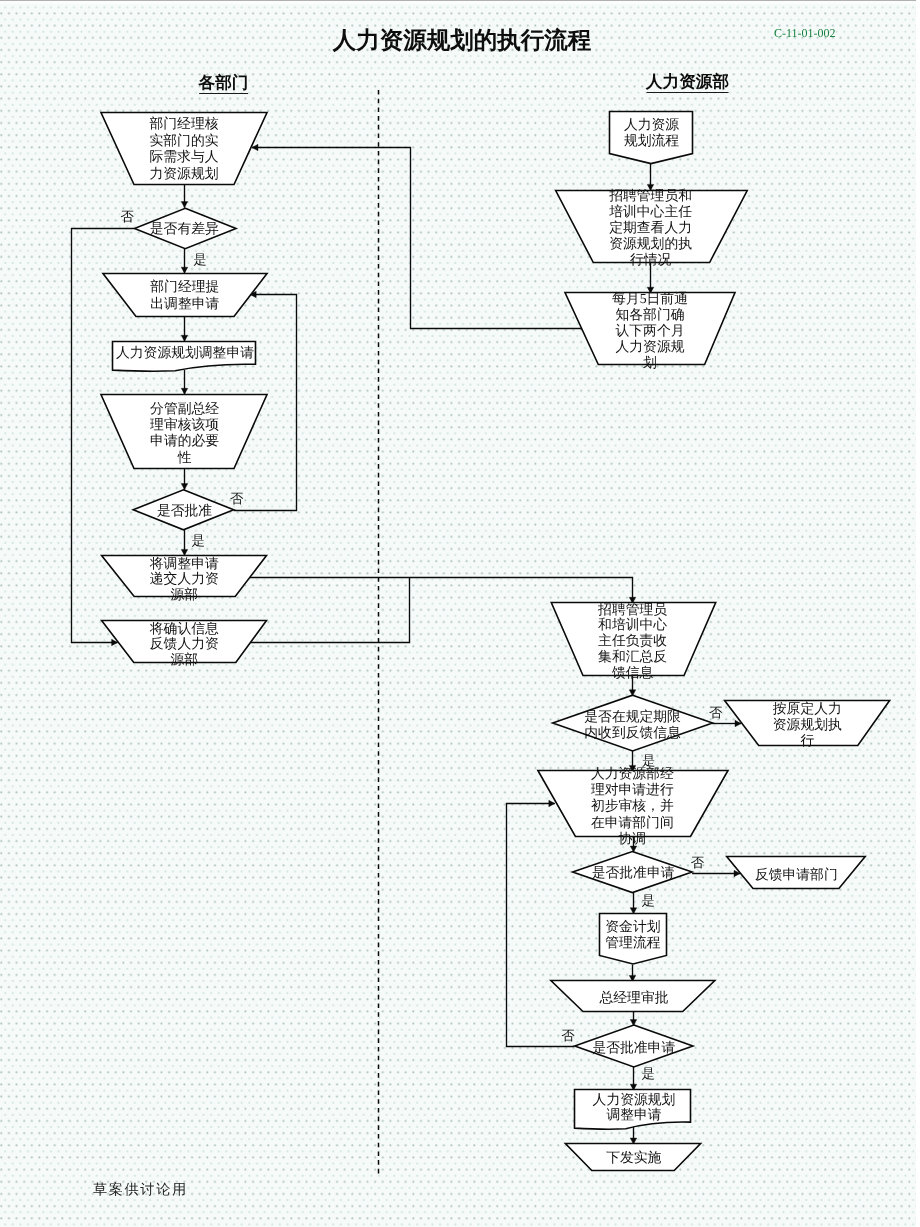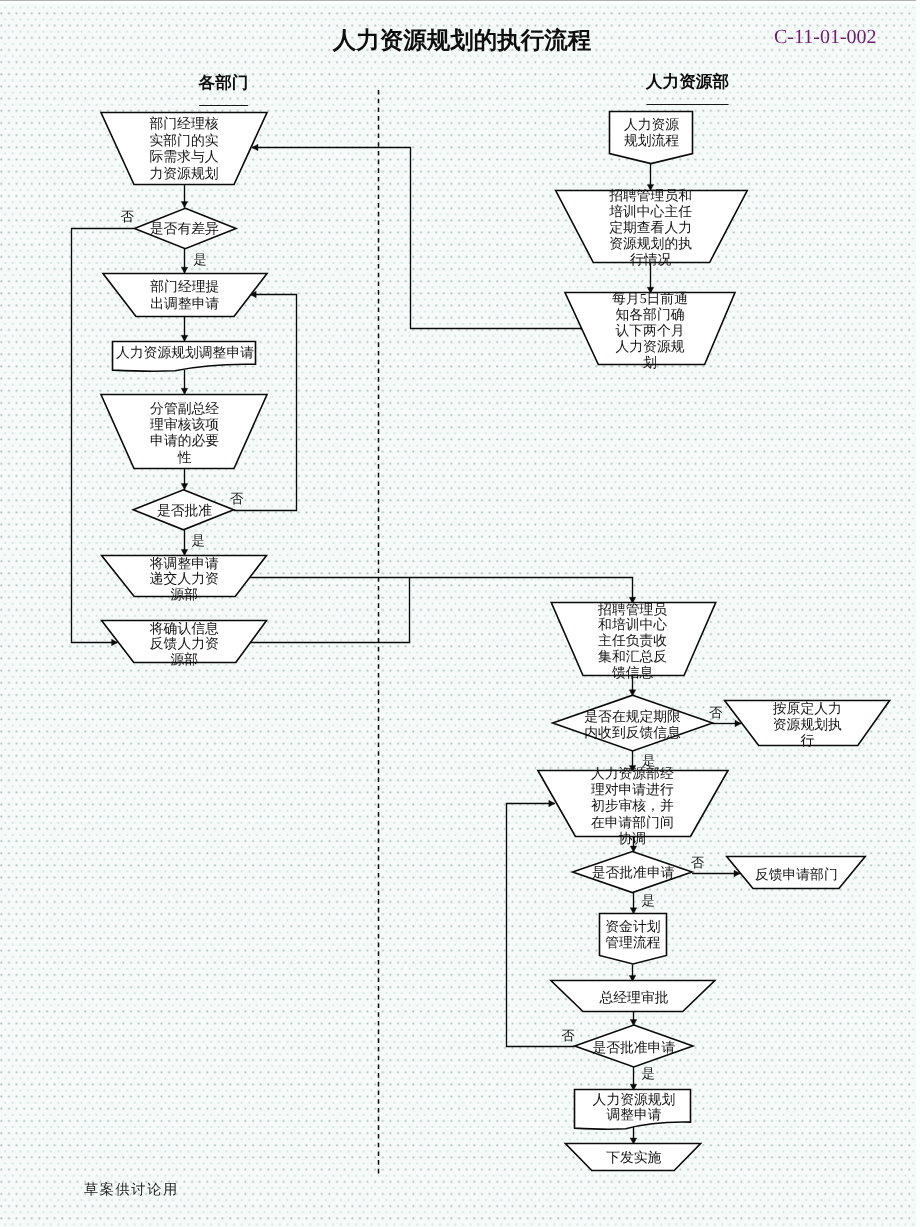--- a/index.html
+++ b/index.html
@@ -7,25 +7,25 @@
   *{-webkit-font-smoothing:antialiased;text-rendering:geometricPrecision;}
   body{width:920px;height:1227px;overflow:hidden;font-family:"Liberation Serif", serif;}
   #page{position:relative;width:916px;height:1227px;overflow:hidden;background:#f6fbfa;}
   #dots{position:absolute;left:0;top:0;width:920px;height:1227px;}
   #whitetop{position:absolute;left:0;top:0;width:920px;height:4px;background:#fbfcfc;
     border-top:1px solid #b0b0b0;box-sizing:border-box;}
   .layer{position:absolute;left:0;top:0;width:920px;height:1227px;}
   #doc-title{position:absolute;left:0;top:29px;width:920px;text-align:center;
     font-size:23.5px;line-height:24px;font-weight:bold;color:#0d0d0d;
     transform:translateX(2px);}
-  #doc-code{position:absolute;left:774px;top:26px;font-size:20px;color:#701a75;
+  #doc-code{position:absolute;left:774px;top:26px;font-size:12px;color:#15803d;
     letter-spacing:0px;font-family:"Liberation Serif", serif;}
   .lane-label{position:absolute;font-size:16.6px;line-height:17px;font-weight:bold;color:#0d0d0d;
-    border-bottom:1.4px solid #1a1a1a;padding-bottom:14px;transform:translateX(-50%);}
-  #footer{position:absolute;left:84px;top:1181px;font-size:14.2px;letter-spacing:1.6px;color:#222;
+    border-bottom:1.4px solid #1a1a1a;padding-bottom:2px;transform:translateX(-50%);}
+  #footer{position:absolute;left:93px;top:1181px;font-size:14.2px;letter-spacing:1.6px;color:#222;
     font-family:"Liberation Serif", serif;}
 </style>
 </head>
 <body>
 
 <div id="page">
   <svg id="dots" viewBox="0 0 920 1227" xmlns="http://www.w3.org/2000/svg">
     <defs>
       <pattern id="dotpat" width="7.63" height="12.17" patternUnits="userSpaceOnUse">
         <rect width="7.63" height="12.17" fill="#f6fbfa"></rect>

